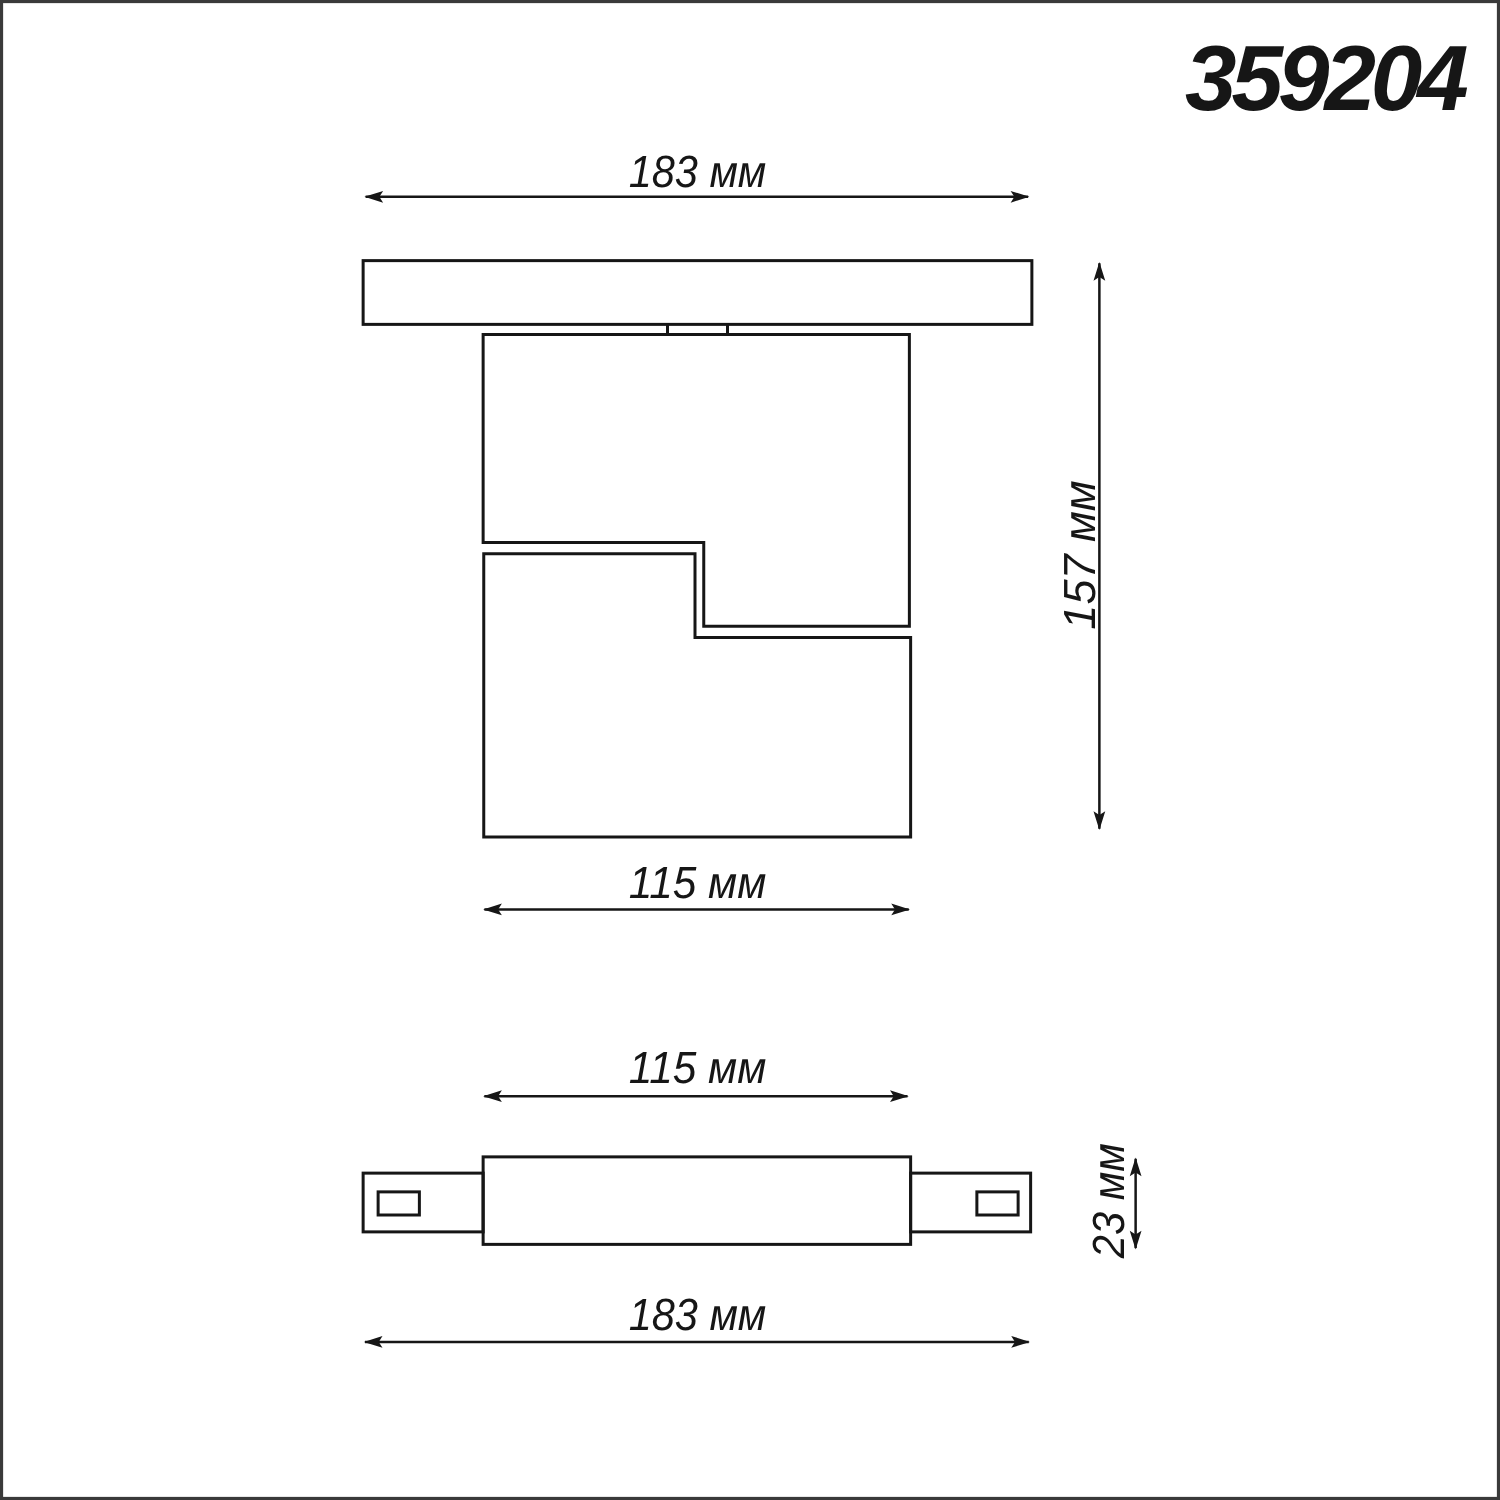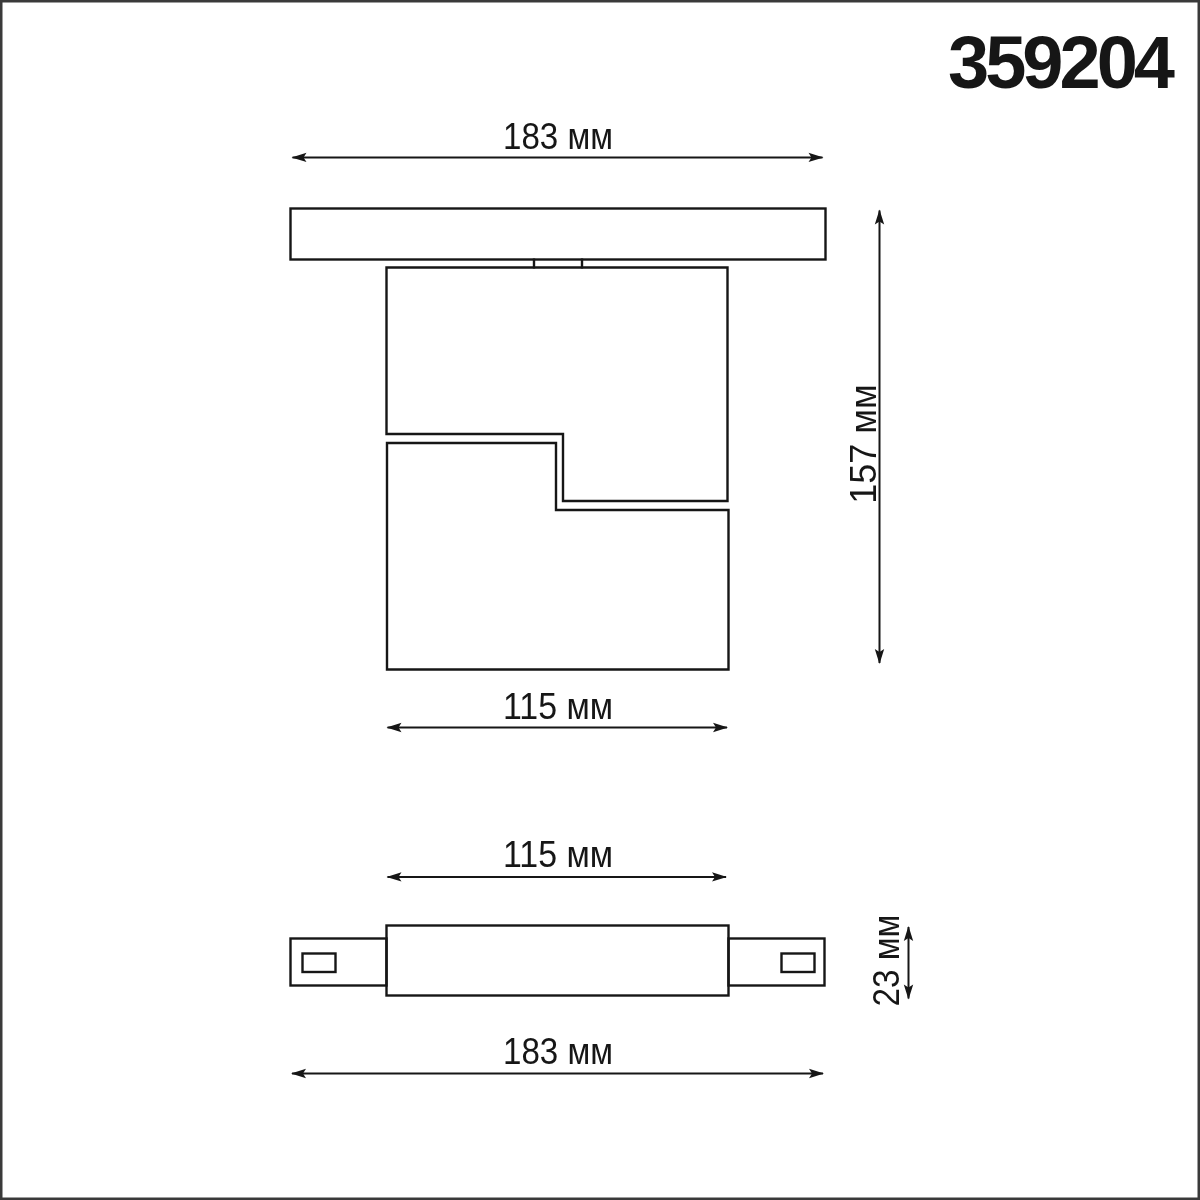--- a/index.html
+++ b/index.html
@@ -1,16 +1,16 @@
 <!DOCTYPE html>
 <html><head>
 <meta charset="utf-8">
 <style>
   html,body{margin:0;padding:0;background:#fff;}
-  .page{width:1200px;height:1200px;}
+  .page{width:1200px;height:1200px;font-style:italic;}
   svg{display:block;}
   text{font-family:"Liberation Sans",sans-serif;fill:#161616;}
 </style>
 </head>
 <body>
 <div class="page">
 <svg width="1200" height="1200" viewBox="0 0 1200 1200">
 
   <rect x="0" y="0" width="1200" height="1200" fill="#ffffff"></rect>
 

